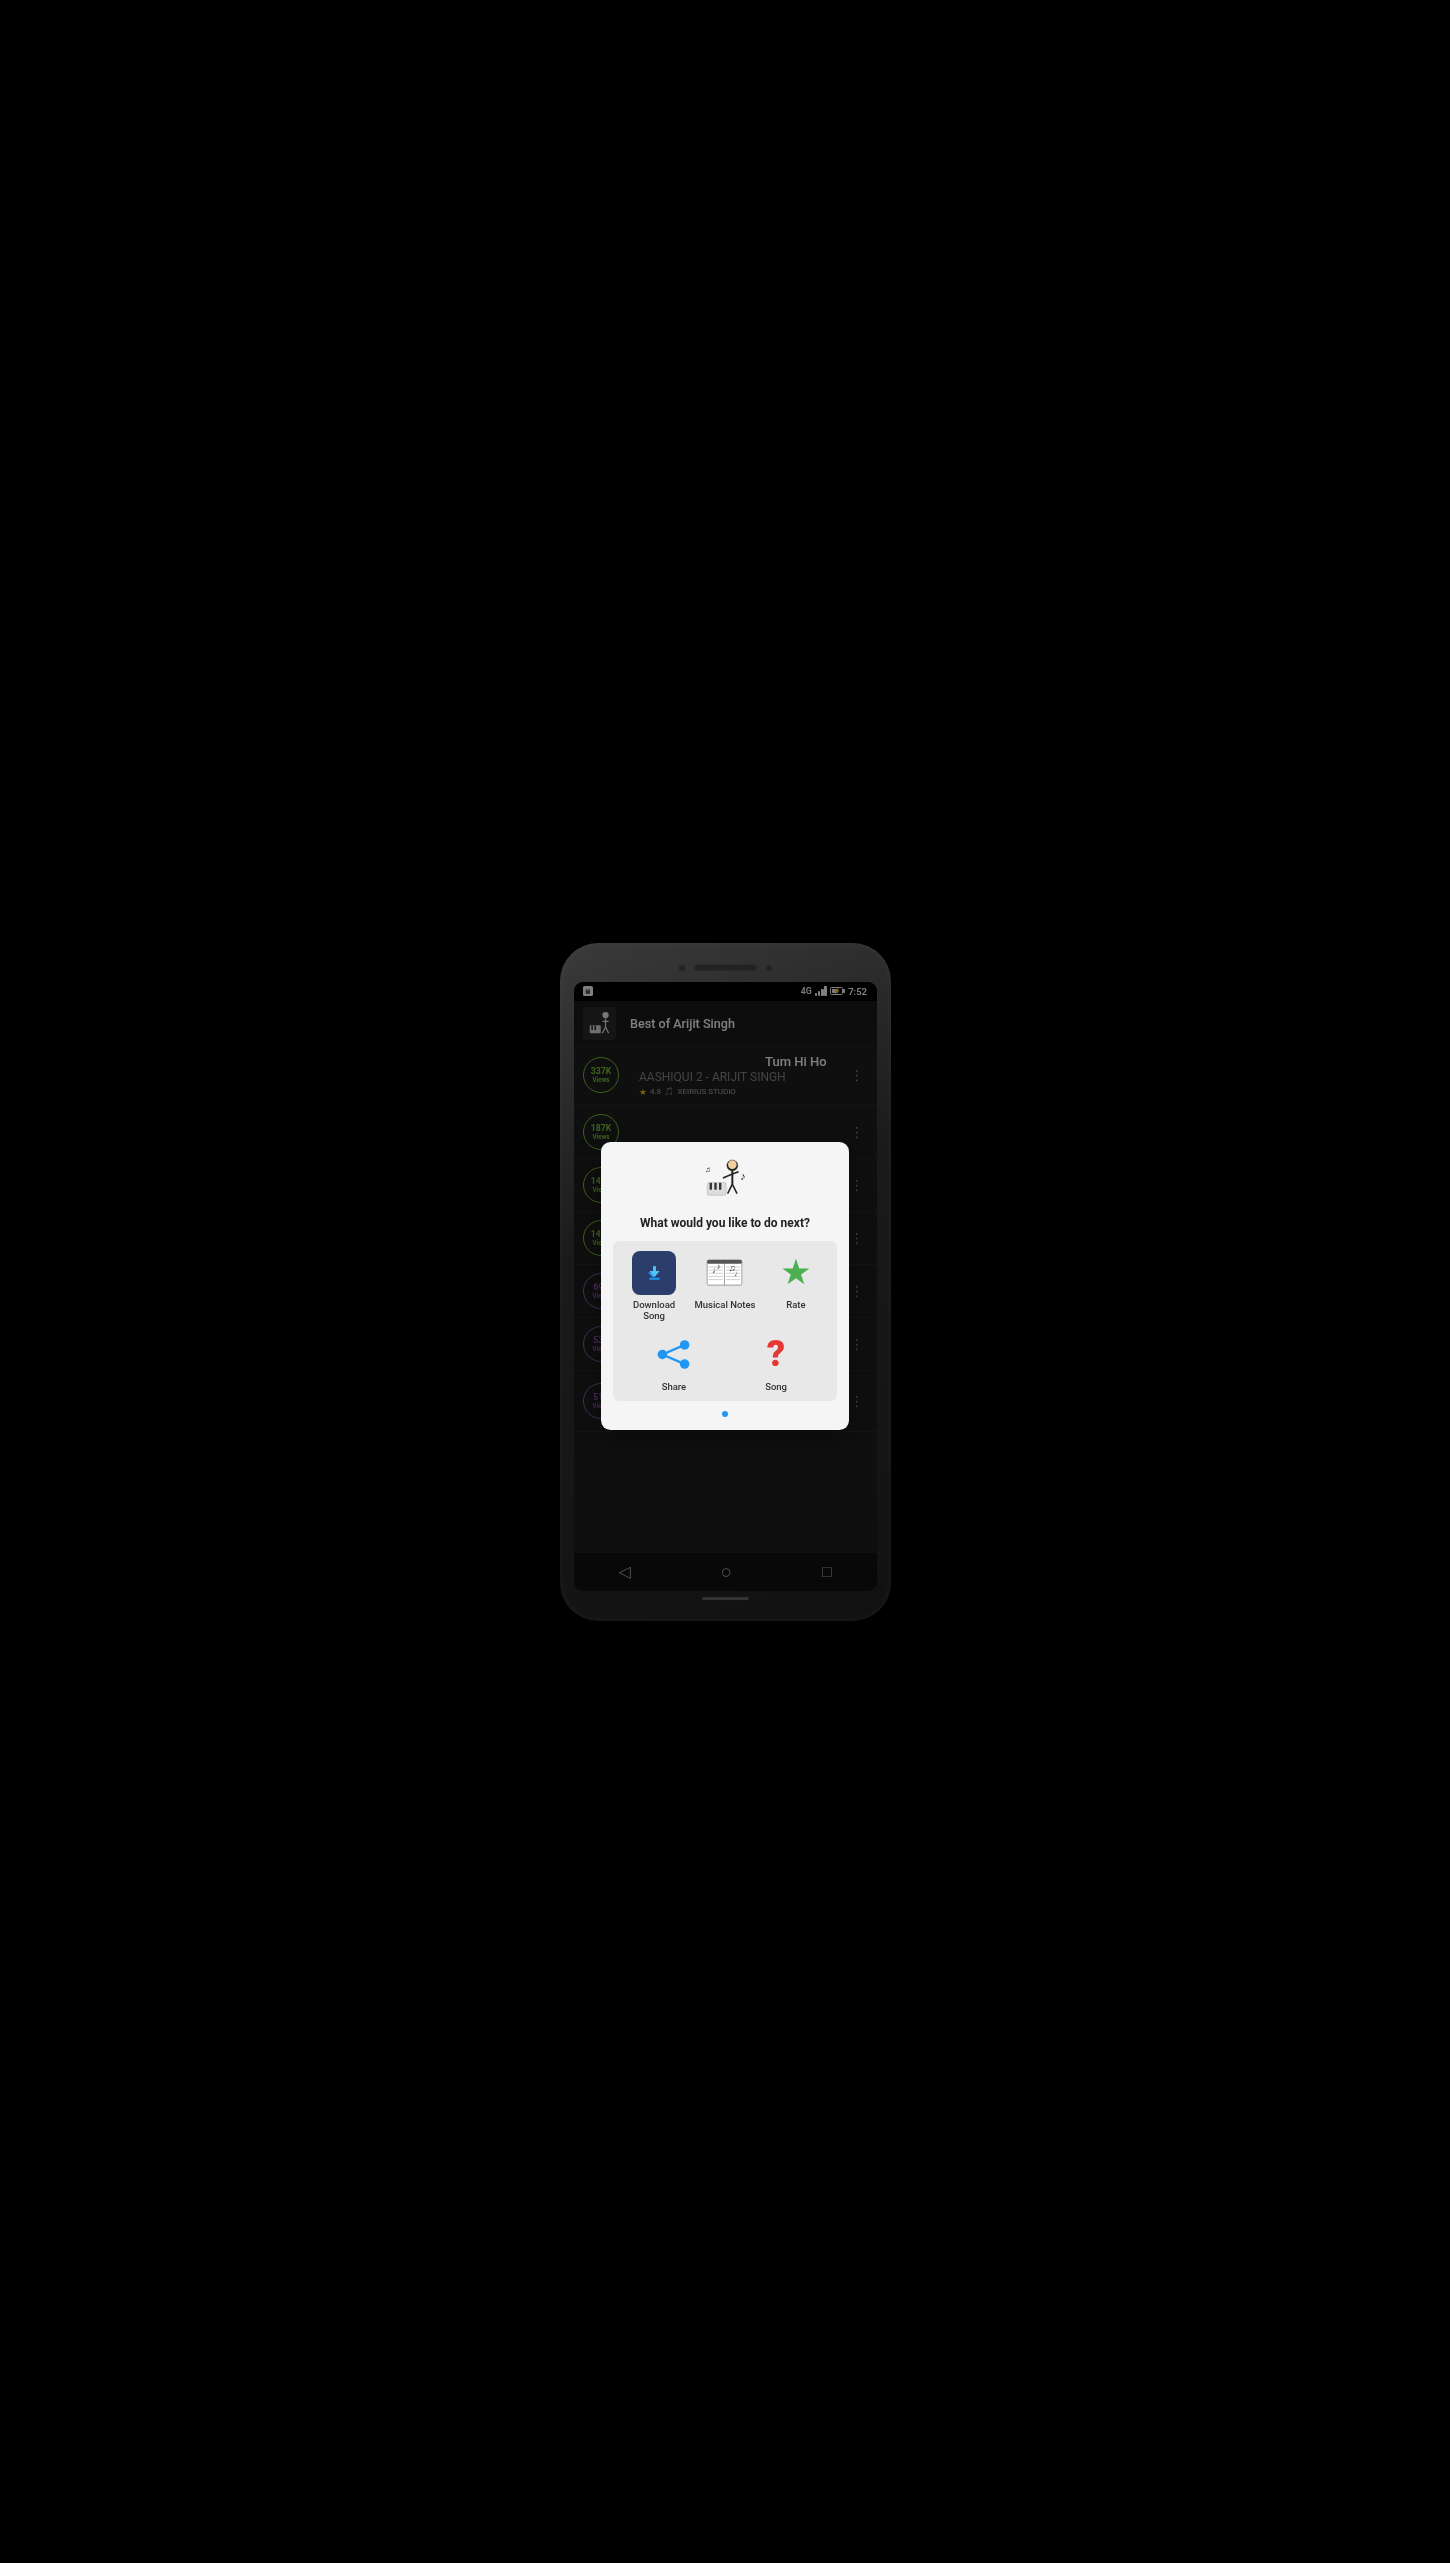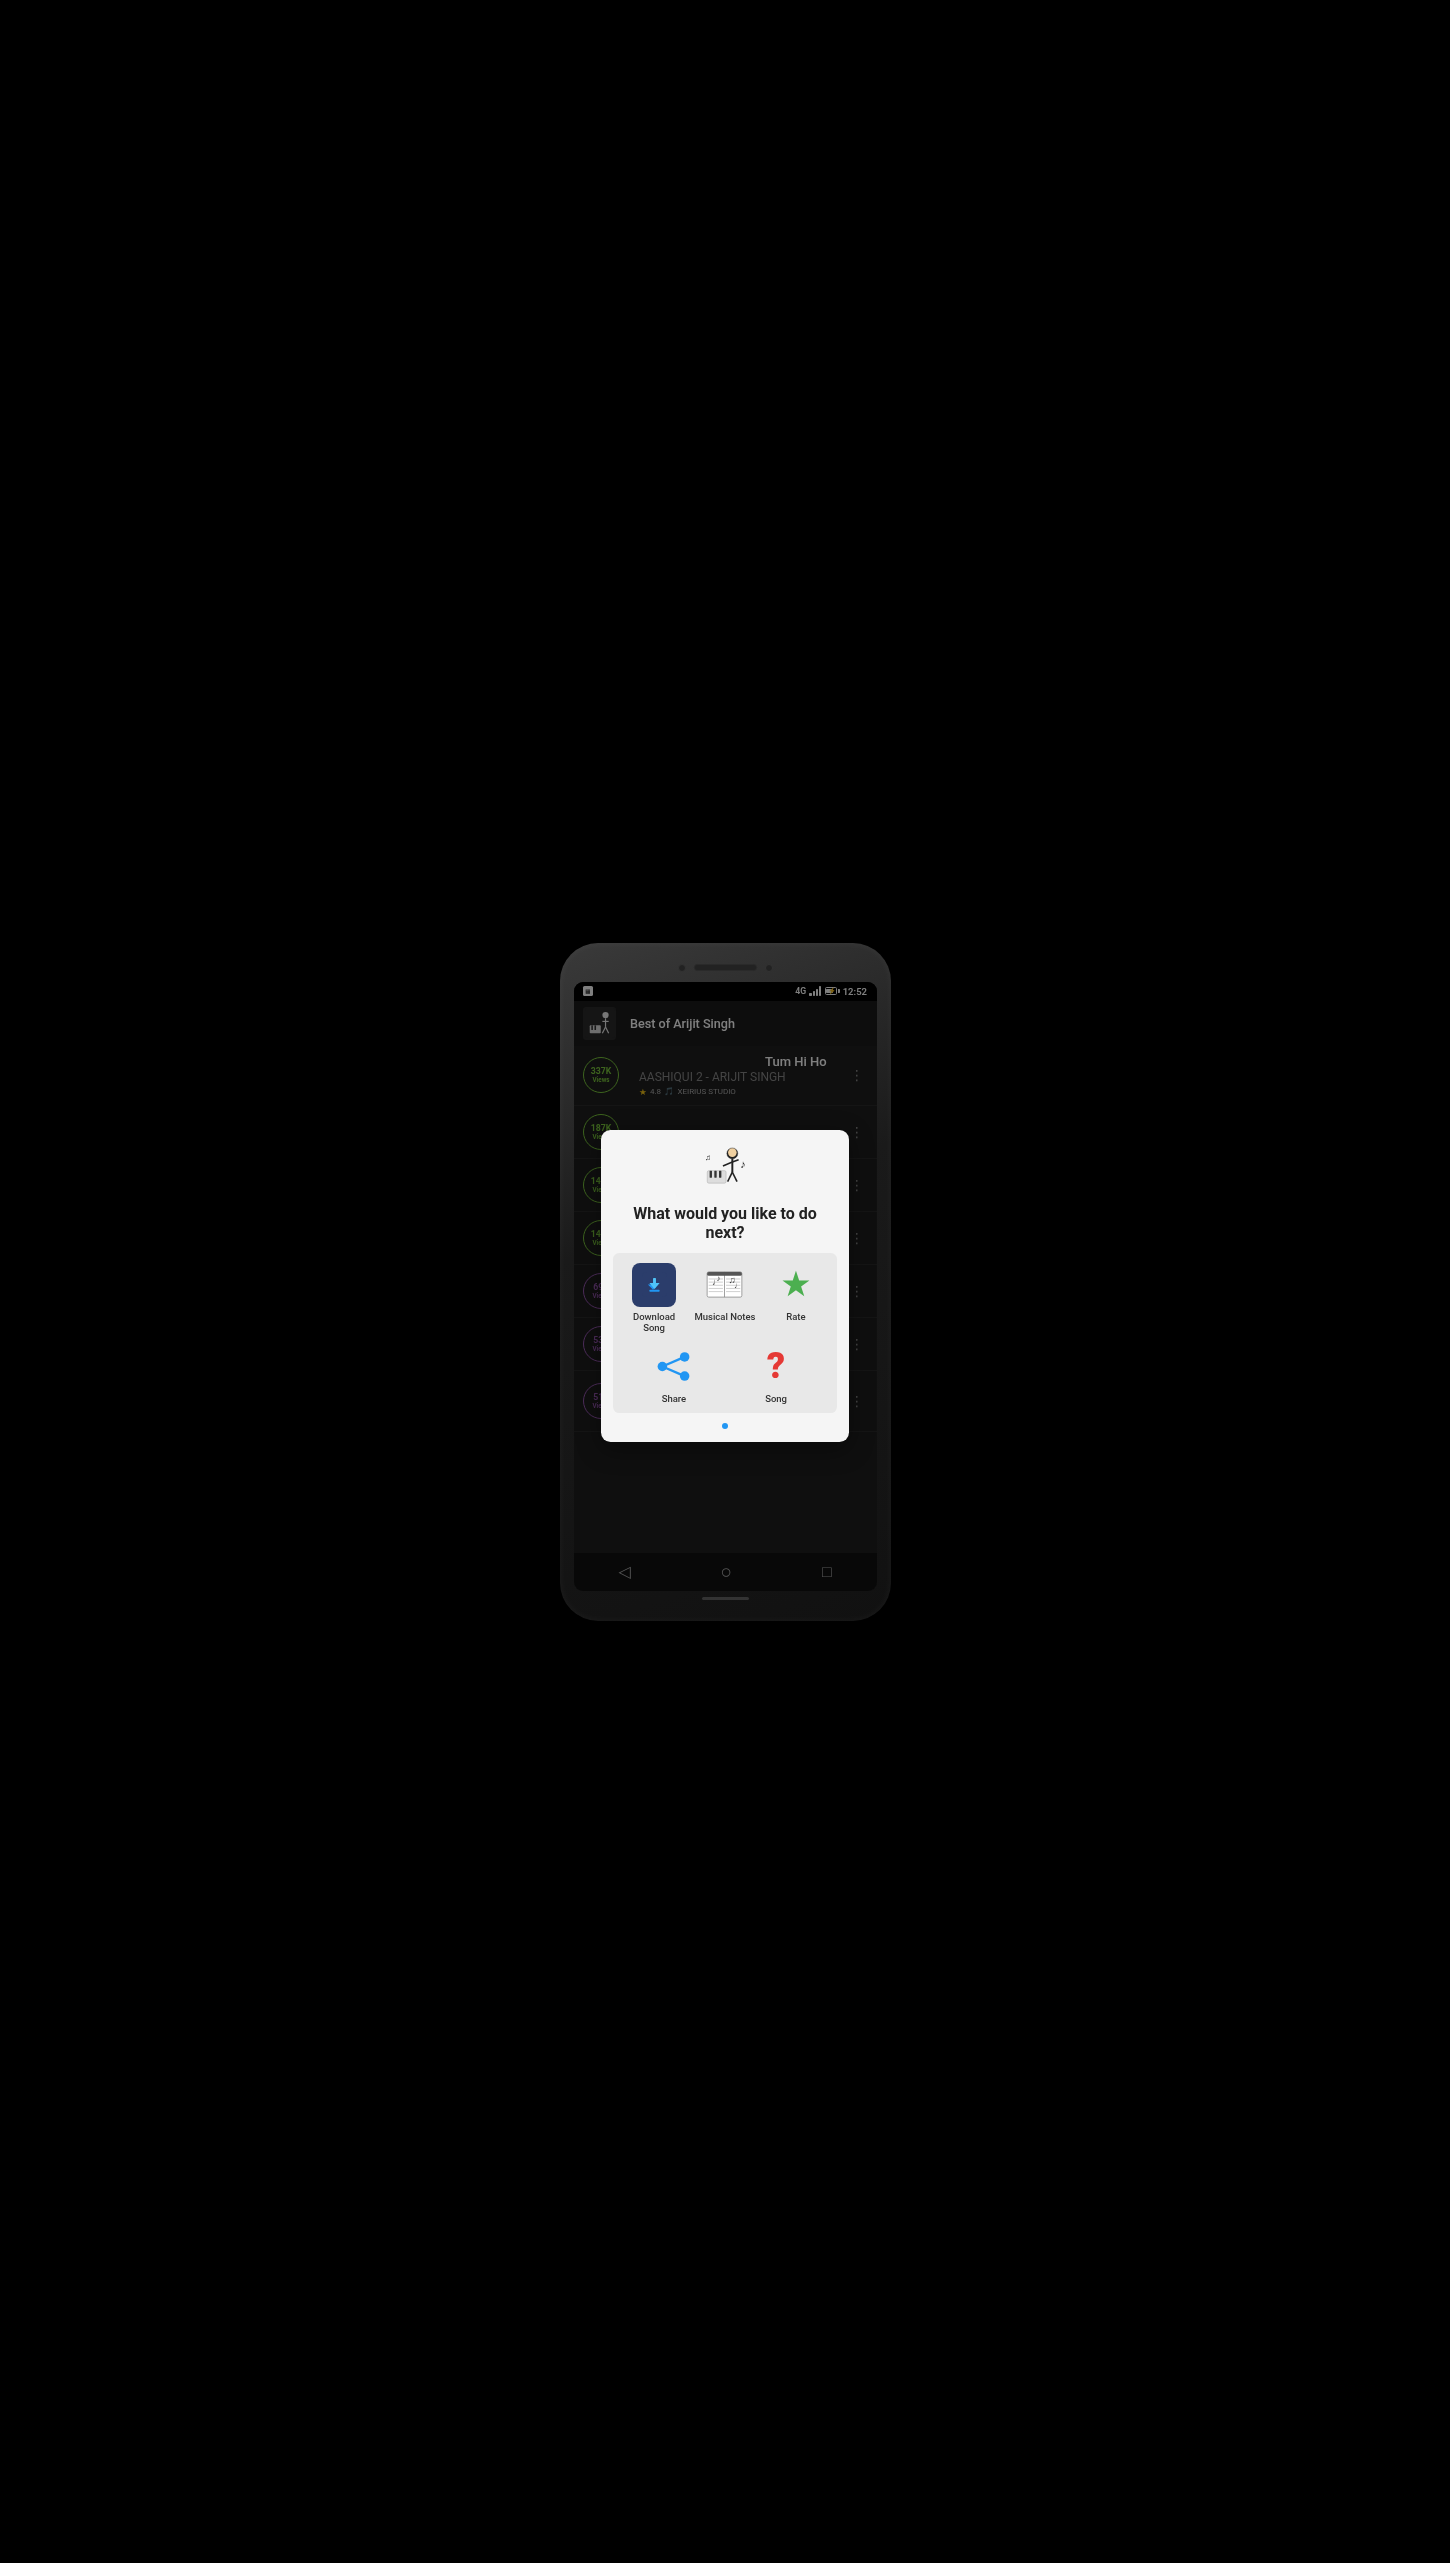--- a/index.html
+++ b/index.html
@@ -233,21 +233,21 @@
       display: flex;
       flex-direction: column;
       align-items: center;
       box-shadow: 0 6.3px 24px rgba(0,0,0,0.4);
     }
     .modal-mascot {
       font-size: 32px;
       margin-bottom: 4.7px;
     }
     .modal-question {
-      font-size: 16px;
+      font-size: 12px;
       font-weight: 700;
       color: #222;
       text-align: center;
       margin-bottom: 11px;
     }
     .modal-action {
       display: flex;
       flex-direction: column;
       align-items: center;
       gap: 4.7px;
@@ -314,21 +314,21 @@
           <div class="signal-bar" style="height:7px"></div>
           <div class="signal-bar" style="height:9.5px"></div>
         </div>
         <div class="battery-icon">
           <div class="battery-body">
             <div class="battery-fill"></div>
             <span class="lightning">⚡</span>
           </div>
           <div class="battery-tip"></div>
         </div>
-        <span style="font-size:9.5px; color:#fff; font-weight:600;">12:52</span>
+        <span style="font-size:9.5px; color:#fff; font-weight:600;">7:52</span>
       </div>
     </div>
 
     <div class="app-header">
       <div class="app-logo">
 
         <svg width="30" height="30" viewBox="0 0 38 38">
           <rect width="38" height="38" fill="#2a2a2a" rx="3"></rect>
 
           <circle cx="26" cy="9" r="4" fill="#eee"></circle>

